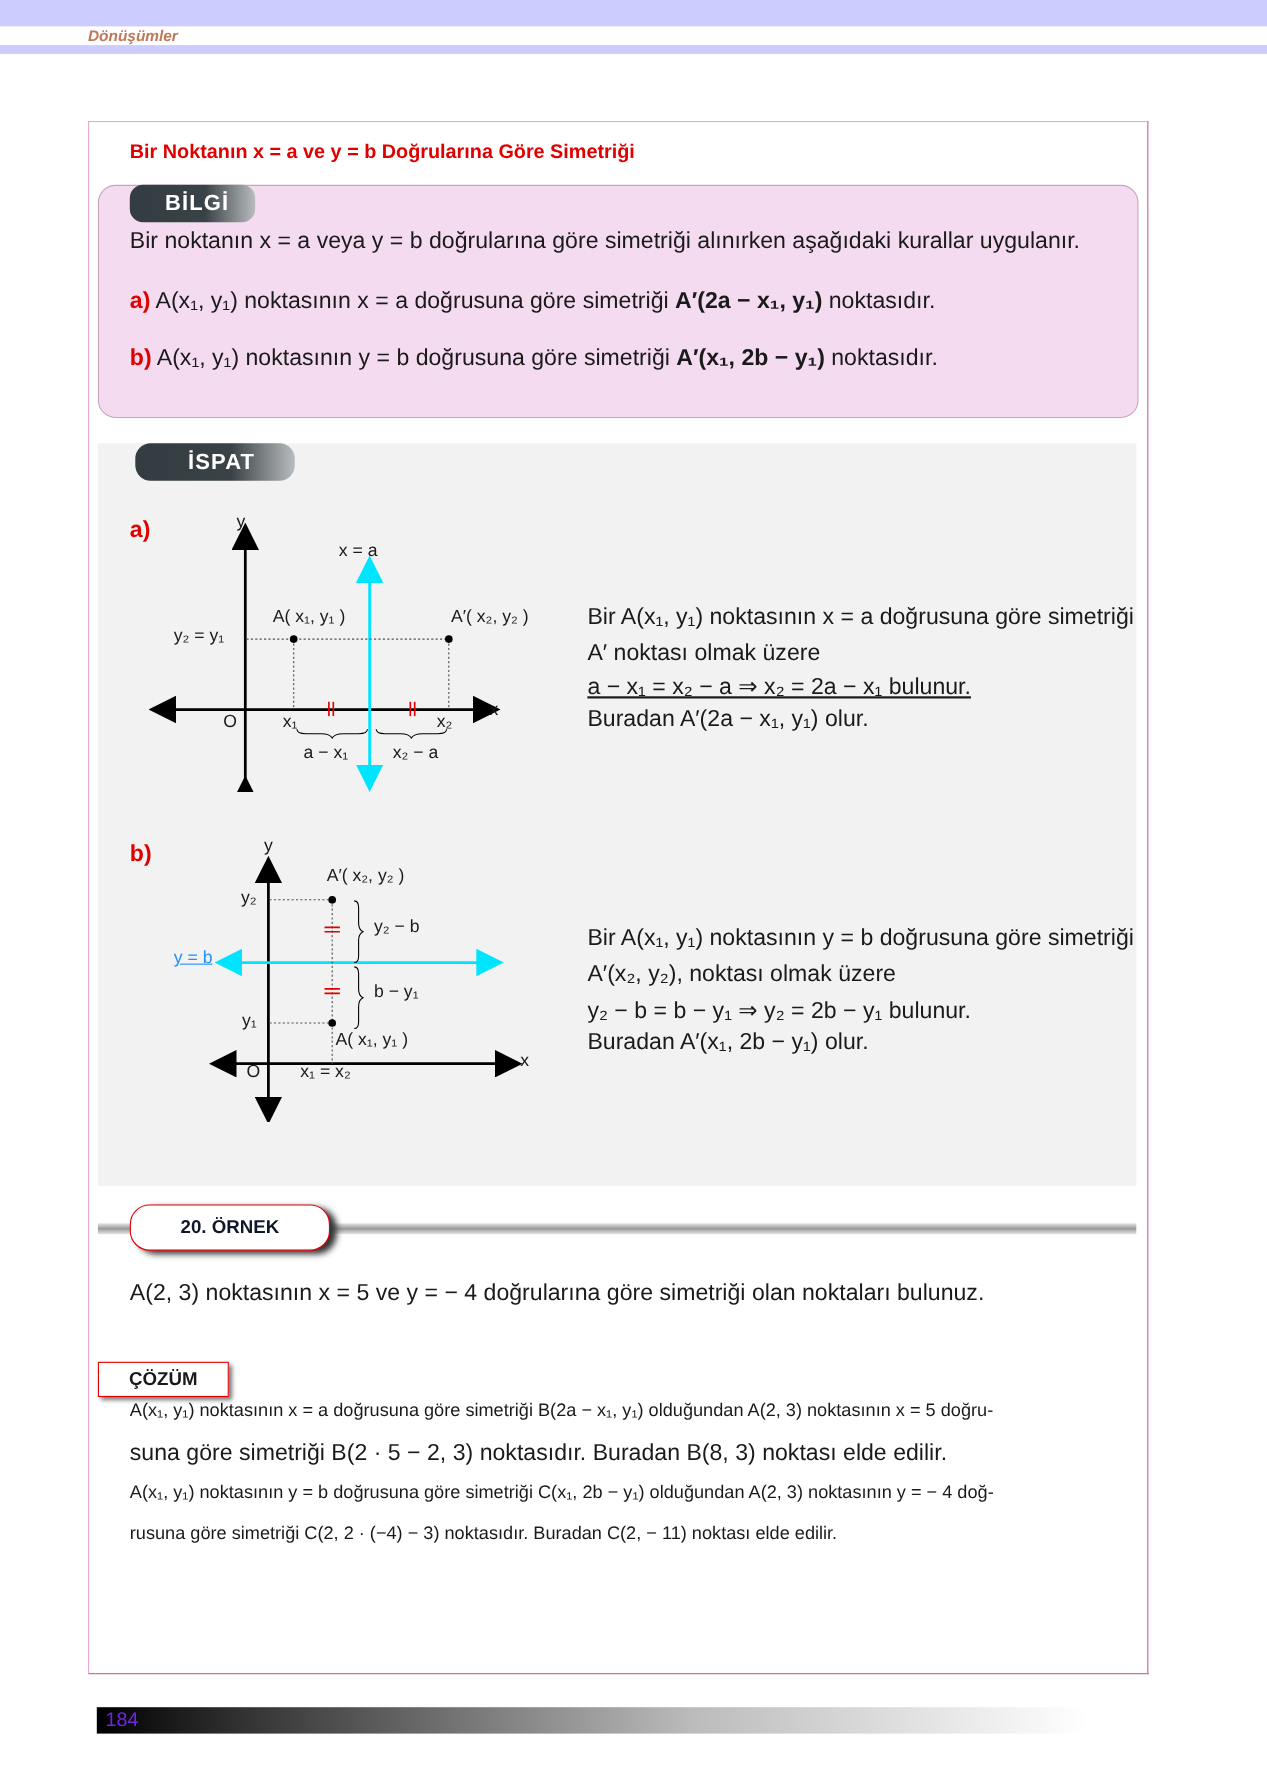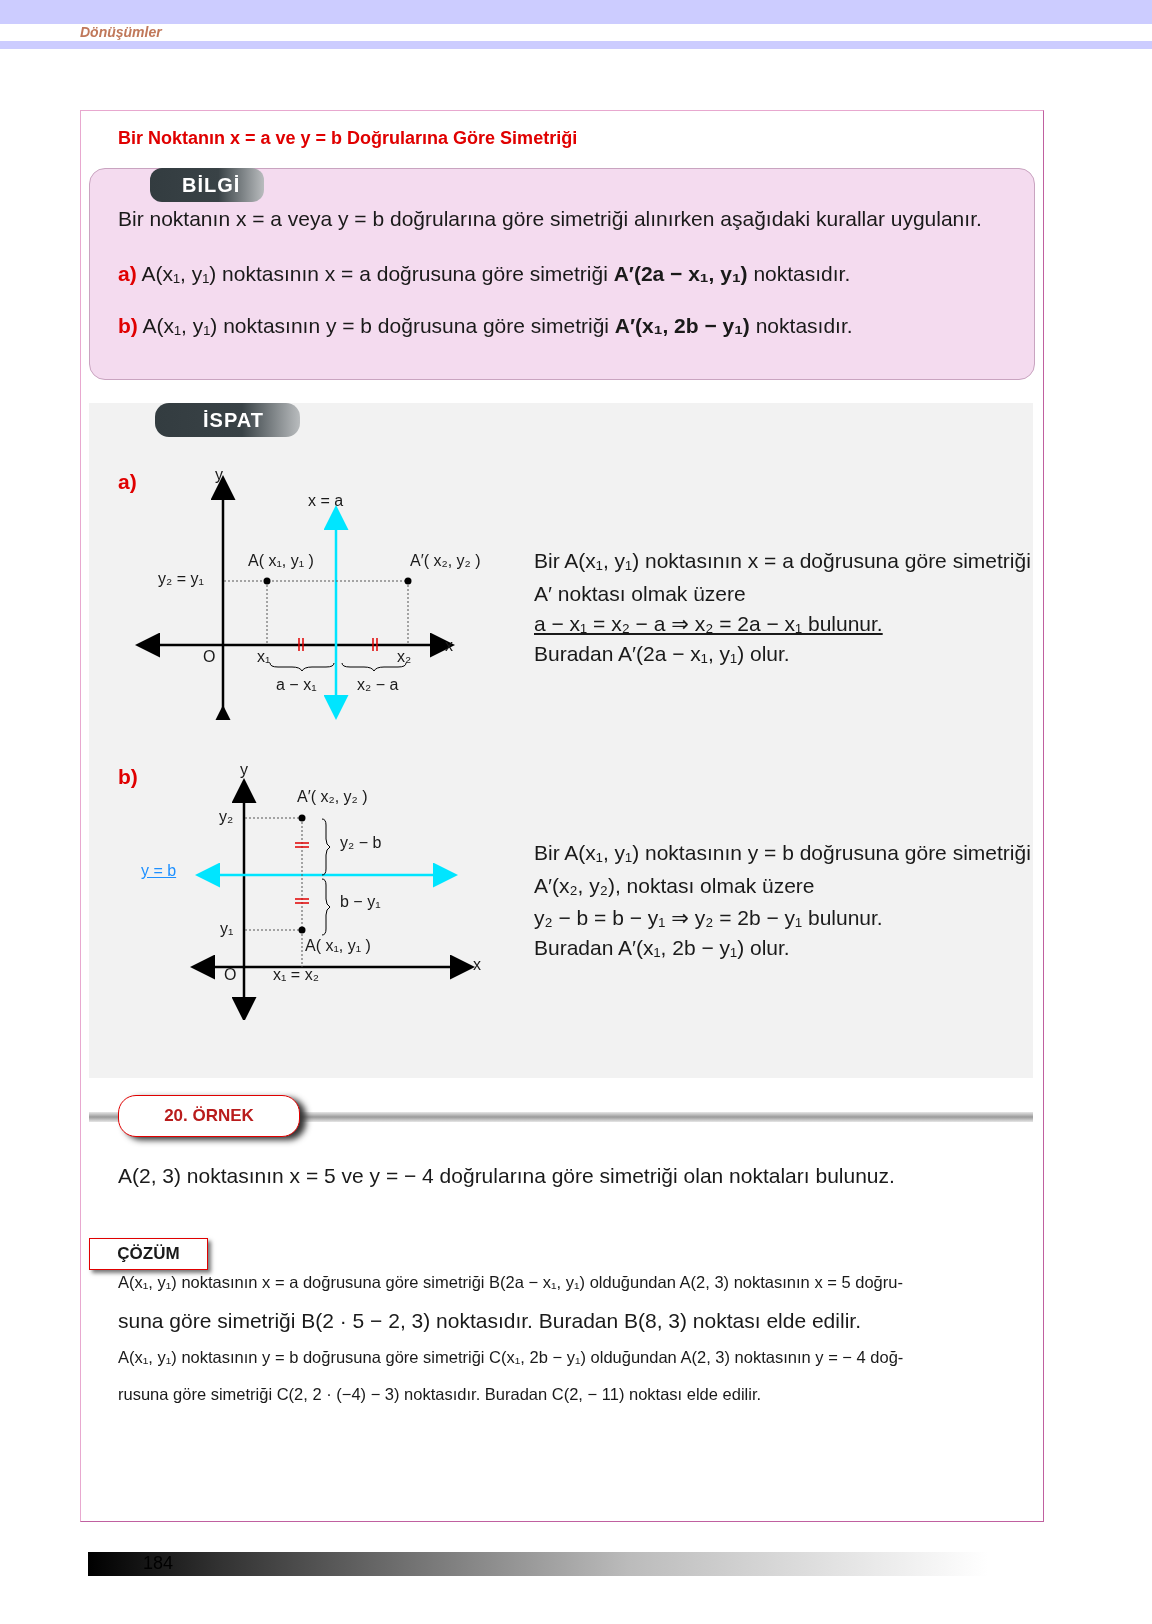--- a/index.html
+++ b/index.html
@@ -20,21 +20,21 @@
   .title { position: absolute; left: 118px; top: 128px; font-size: 18px; font-weight: bold; color: #e00000; }
 
   .bilgi-box {
     position: absolute; left: 89px; top: 168px; width: 944px; height: 210px;
     background: #f4dbef; border: 1px solid #c9a4c0; border-radius: 16px;
   }
   .tag {
     position: absolute; height: 34px; border-radius: 12px;
     background: linear-gradient(90deg, #333c40 0%, #394246 60%, #b9bcbe 100%);
     color: #fff; font-weight: bold; font-size: 20px; letter-spacing: 1px;
-    display: flex; align-items: center; padding-left: 32px; box-sizing: border-box; margin-left: 32px;
+    display: flex; align-items: center; padding-left: 32px; box-sizing: border-box;
   }
   .tag-bilgi { left: 118px; top: 168px; width: 114px; }
   .tag-ispat { left: 123px; top: 403px; width: 145px; padding-left: 48px; border-radius: 14px; }
 
   .text { position: absolute; font-size: 21px; white-space: nowrap; }
   .red { color: #e00000; font-weight: bold; }
   .b { font-weight: bold; }
 
   .ispat-box { position: absolute; left: 89px; top: 403px; width: 944px; height: 675px; background: #f2f2f2; }
 
@@ -43,33 +43,33 @@
   .cyan-lbl { color: #1e90ff; }
 
   .example-line {
     position: absolute; left: 89px; top: 1112px; width: 944px; height: 10px;
     background: linear-gradient(180deg, #e6e6e6 0%, #9a9a9a 50%, #e6e6e6 100%);
   }
   .example-tag {
     position: absolute; left: 118px; top: 1095px; width: 180px; height: 40px;
     border: 1.5px solid #e00000; border-radius: 18px; background: #fff;
     box-shadow: 6px 3px 6px #333; display: flex; align-items: center; justify-content: center;
-    color: #b91c1c; font-weight: bold; font-size: 17px;
+    color: #0f172a; font-weight: bold; font-size: 17px;
   }
   .cozum-tag {
     position: absolute; left: 89px; top: 1210px; width: 117px; height: 30px;
     border: 1.5px solid #e00000; background: #fff; box-shadow: 3px 3px 4px #777;
     display: flex; align-items: center; justify-content: center; font-weight: bold; font-size: 17px; margin-top: 28px;
   }
 
   .footer-bar {
     position: absolute; left: 88px; top: 1552px; width: 900px; height: 24px;
     background: linear-gradient(90deg, #000 0%, #333 15%, #bbb 60%, #fff 100%);
   }
-  .page-num { position: absolute; left: 96px; top: 1553px; color: #000000; font-weight: normal; font-size: 18px; margin-left: 47px; }
+  .page-num { position: absolute; left: 96px; top: 1553px; color: #6d28d9; font-weight: normal; font-size: 18px; }
 </style>
 </head>
 <body>
 
 <div class="topband"></div>
 <div class="topband2"></div>
 <div class="chapter">Dönüşümler</div>
 
 <div class="frame"></div>
 
@@ -152,21 +152,21 @@
   <line x1="105" y1="72" x2="119" y2="72" stroke="#e00000" stroke-width="1.5"></line>
   <line x1="105" y1="124" x2="119" y2="124" stroke="#e00000" stroke-width="1.5"></line>
   <line x1="105" y1="128" x2="119" y2="128" stroke="#e00000" stroke-width="1.5"></line>
   <path d="M132,44 q4,0 4,6 v14 q0,6 4,8 q-4,2 -4,8 v14 q0,6 -4,6" fill="none" stroke="#000" stroke-width="1"></path>
   <path d="M132,104 q4,0 4,6 v14 q0,6 4,8 q-4,2 -4,8 v14 q0,6 -4,6" fill="none" stroke="#000" stroke-width="1"></path>
 </svg>
 <div class="lbl" style="left:240px; top:761px;">y</div>
 <div class="lbl" style="left:297px; top:788px;">A′( x₂, y₂ )</div>
 <div class="lbl" style="left:219px; top:808px;">y₂</div>
 <div class="lbl" style="left:340px; top:834px;">y₂ − b</div>
-<div class="lbl cyan-lbl" style="left:141px; top:862px;text-decoration:underline;">y = b</div>
+<div class="lbl cyan-lbl" style="left:158px; top:862px;text-decoration:underline;">y = b</div>
 <div class="lbl" style="left:340px; top:893px;">b − y₁</div>
 <div class="lbl" style="left:220px; top:920px;">y₁</div>
 <div class="lbl" style="left:305px; top:937px;">A( x₁, y₁ )</div>
 <div class="lbl" style="left:224px; top:966px;">O</div>
 <div class="lbl" style="left:273px; top:966px;">x₁ = x₂</div>
 <div class="lbl" style="left:473px; top:956px;">x</div>
 
 <div class="text" style="left:534px; top:841px;">Bir A(x₁, y₁) noktasının  y = b  doğrusuna göre simetriği</div>
 <div class="text" style="left:534px; top:874px;">A′(x₂, y₂), noktası olmak üzere</div>
 <div class="text" style="left:534px; top:906px;">y₂ − b = b − y₁ ⇒ y₂ = 2b − y₁  bulunur.</div>

